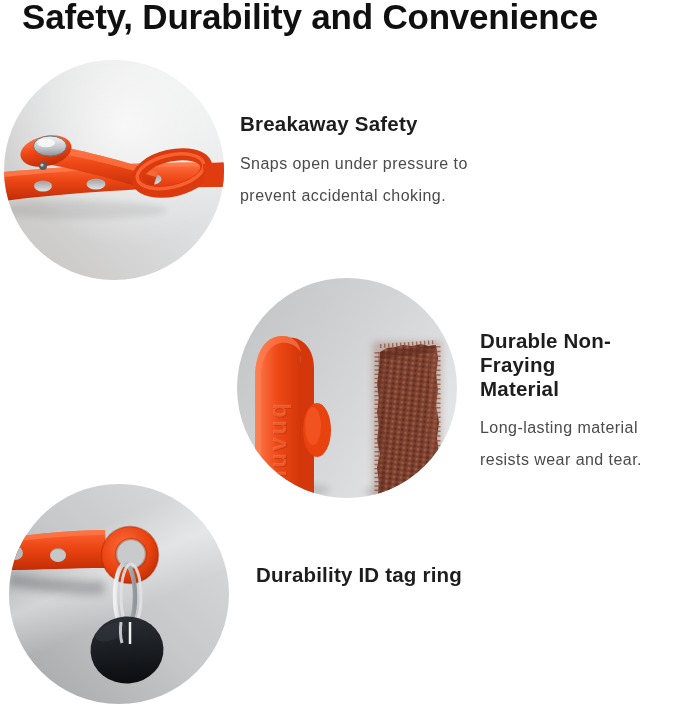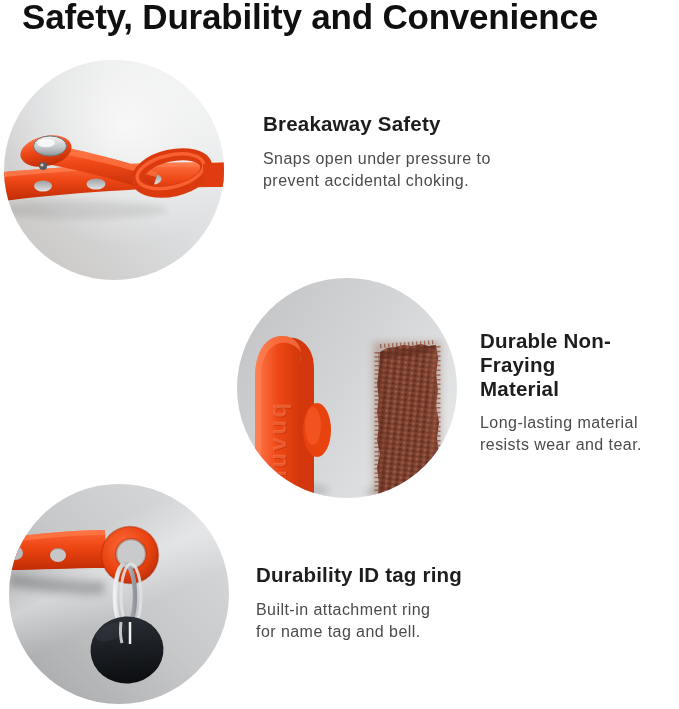--- a/index.html
+++ b/index.html
@@ -17,29 +17,29 @@
     white-space:nowrap;
   }
   .photo-circle{
     position:absolute;width:220px;height:220px;border-radius:50%;
     overflow:hidden;
   }
   .pc1{left:4px;top:60px;}
   .pc2{left:237px;top:278px;}
   .pc3{left:9px;top:484px;}
   .feature-text{position:absolute;}
-  .ft1{left:263px;top:112px;width:275px;}
+  .ft1{left:240px;top:112px;width:275px;}
   .ft2{left:480px;top:329px;width:205px;}
   .ft3{left:256px;top:563px;width:275px;}
   .feature-text h2{
     margin:0;font-size:20.5px;font-weight:700;line-height:24px;
     color:#1d1d1d;letter-spacing:.2px;white-space:pre-line;
   }
   .feature-text p{
-    margin:12px 0 0;font-size:16px;font-weight:400;line-height:22px;
+    margin:12px 0 0;font-size:16px;font-weight:400;line-height:32px;
     color:var(--body_gray,#4b4b4b);letter-spacing:.45px;white-space:pre-line;
   }
   .ft2 p{margin-top:11px;}
   svg{display:block;}
 </style>
 </head>
 <body>
 
 <div class="page">
 
@@ -218,17 +218,15 @@
       <g transform="rotate(-4 118 166)">
         <ellipse cx="118" cy="166" rx="36.5" ry="33.5" fill="url(#tagG)"></ellipse>
         <ellipse cx="103" cy="147" rx="16" ry="8" transform="rotate(-18 103 147)" fill="#3a3f46" opacity="0.4"></ellipse>
       </g>
       <path d="M112,138 C111,146 111,152 113,159" fill="none" stroke="#c3c6c9" stroke-width="3"></path>
       <path d="M121,138 C121,146 121,152 121,160" fill="none" stroke="#eef0f2" stroke-width="2.5"></path>
     </svg>
   </div>
   <div class="feature-text ft3">
     <h2>Durability ID tag ring</h2>
-    <p>Built-in attachment ring
-for name tag and bell.</p>
   </div>
 
 </div>
 
 </body></html>

